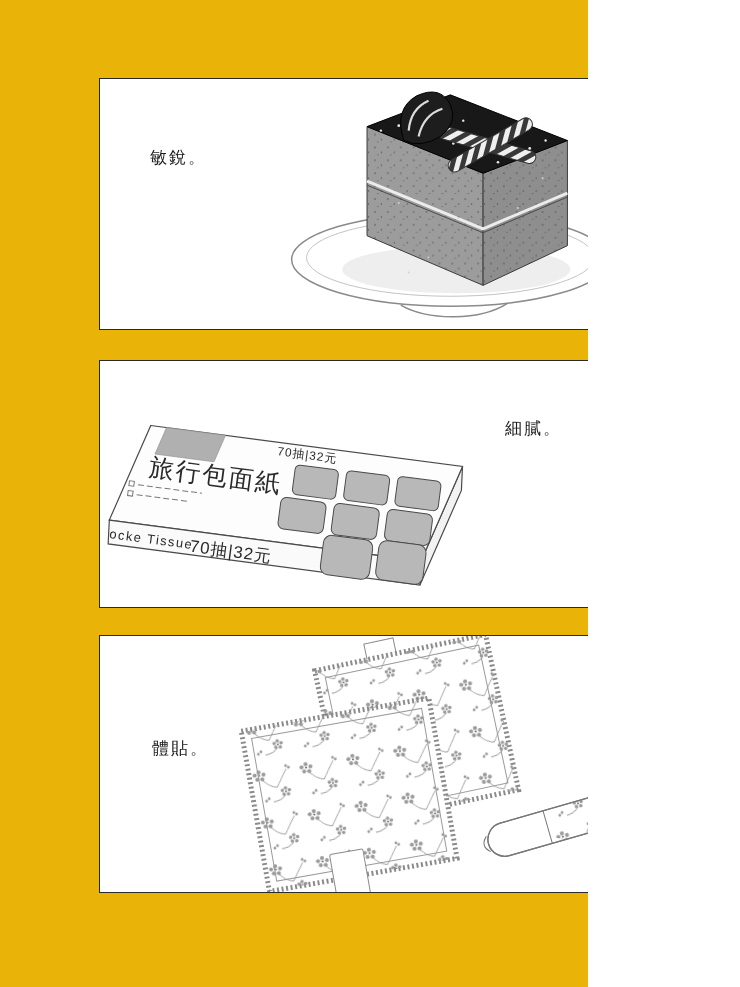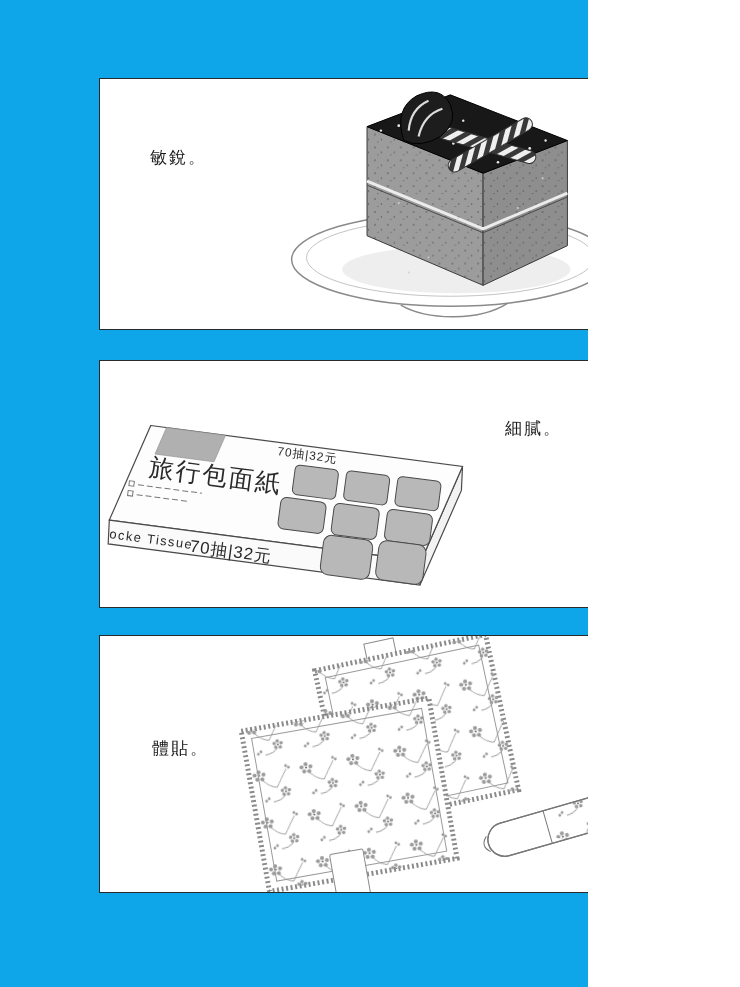--- a/index.html
+++ b/index.html
@@ -1,20 +1,20 @@
 <!DOCTYPE html>
 <html><head>
 <meta charset="utf-8">
 <style>
   html, body { margin: 0; padding: 0; background: #ffffff; }
   .page {
     position: relative;
     width: 588px;
     height: 987px;
-    background: #0ea5e9;
+    background: #eab308;
     font-family: "Liberation Serif", serif;
     overflow: hidden;
   }
   .panel {
     position: absolute;
     left: 99px;
     width: 540px;
     border: 1.5px solid #2a2a2a;
     background: #ffffff;
     box-sizing: border-box;

